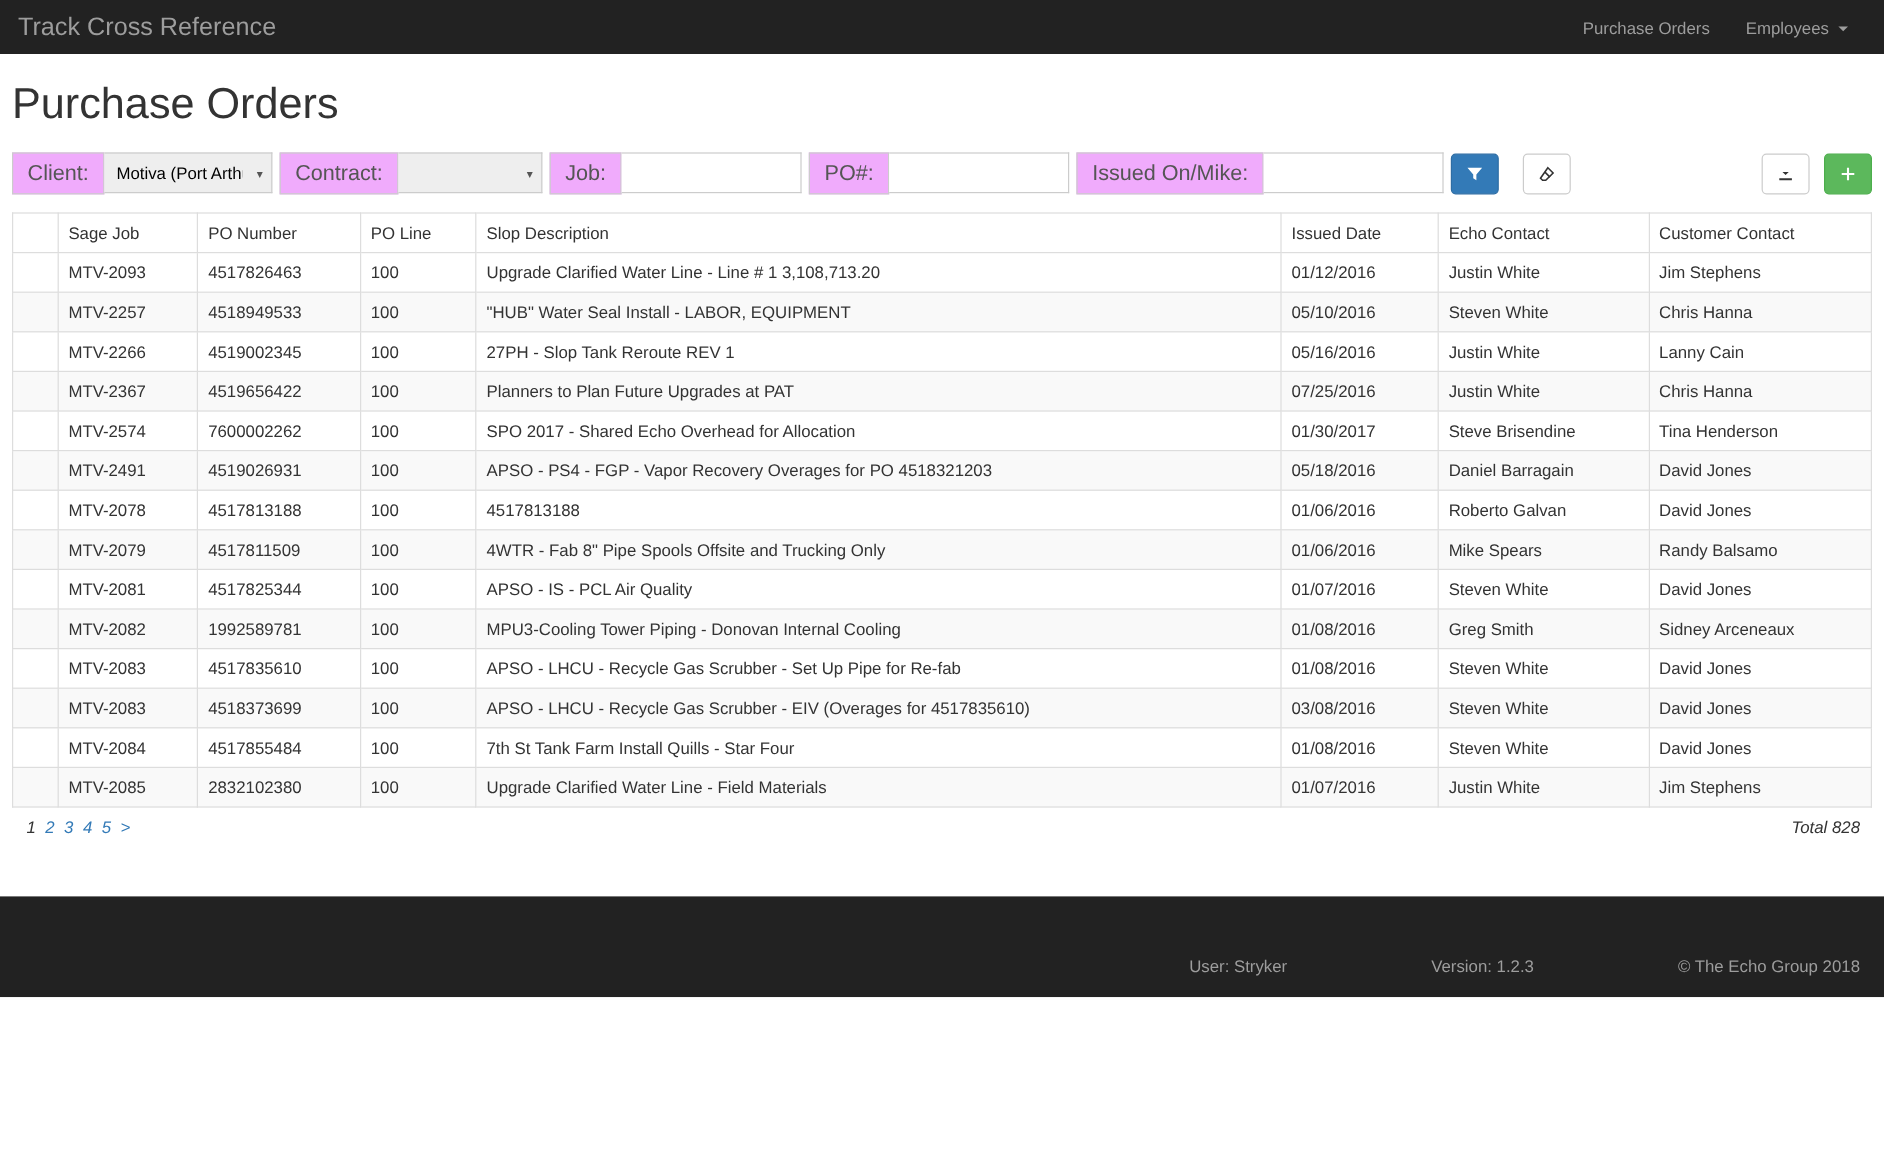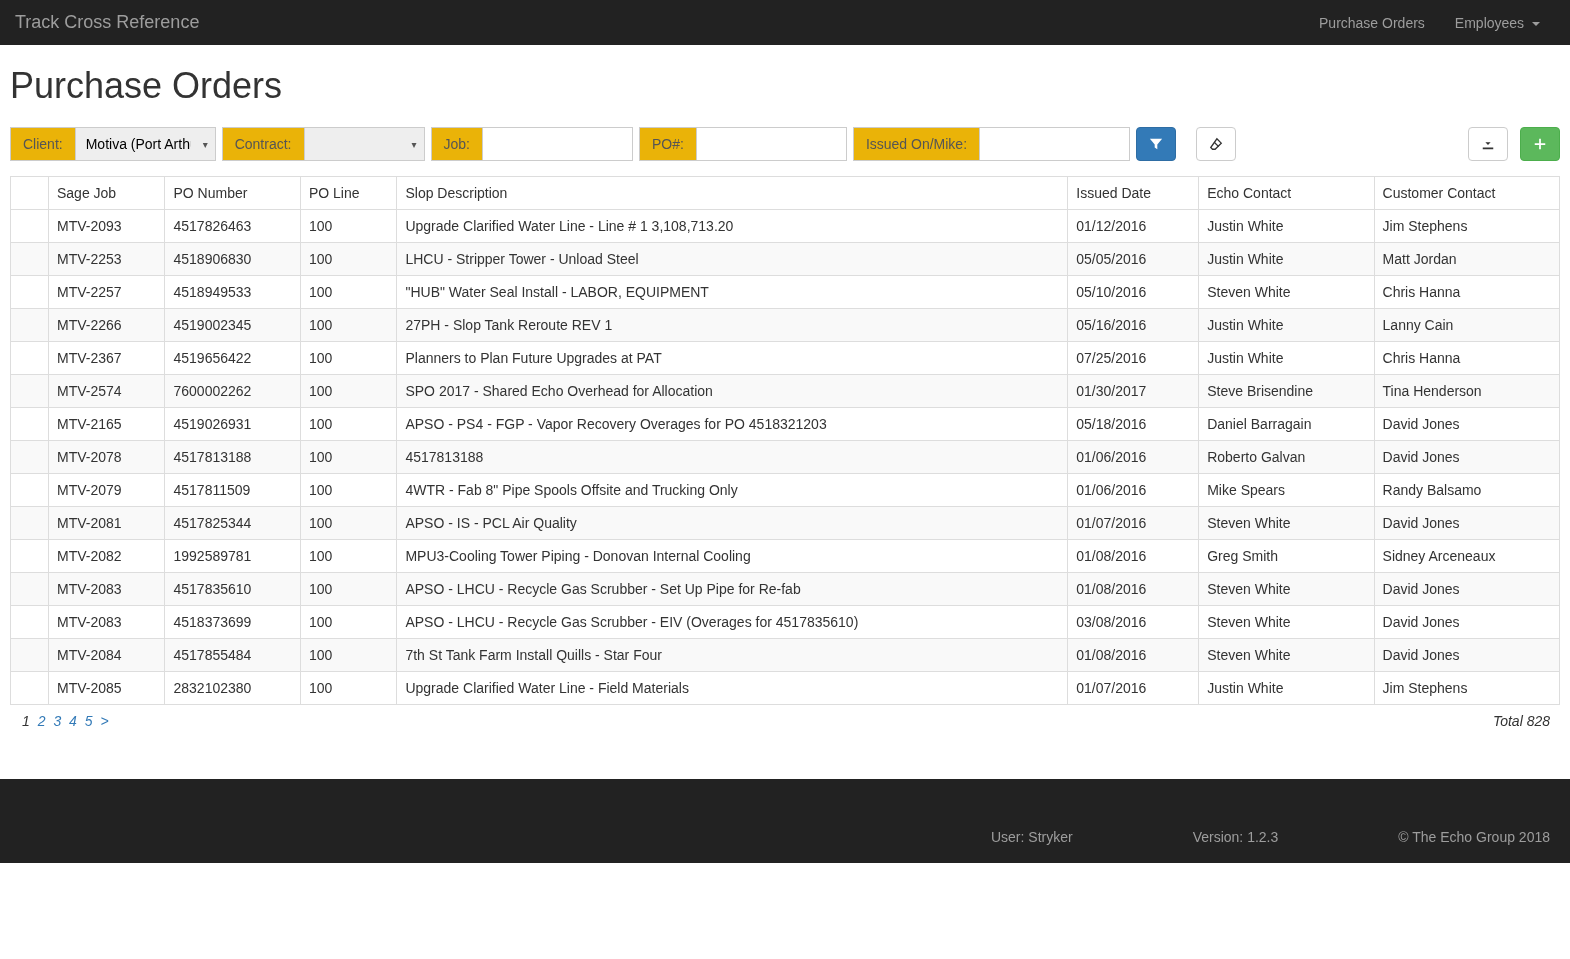--- a/index.html
+++ b/index.html
@@ -1,30 +1,30 @@
 <!DOCTYPE html>
 <html><head>
 <meta charset="utf-8">
 <style>
   * { box-sizing: border-box; margin: 0; padding: 0; }
   body { font-family: "Helvetica Neue", Helvetica, Arial, sans-serif; font-size: 14px; color: #333; background: #fff; }
   
   .navbar { background: #222; height: 45px; display: flex; align-items: center; justify-content: space-between; padding: 0 15px; }
-  .navbar-brand { color: #9d9d9d; font-size: 18px; text-decoration: none; }
+  .navbar-brand { color: #9d9d9d; font-size: 21px; text-decoration: none; }
   .navbar-nav { display: flex; list-style: none; }
   .navbar-nav li { padding: 0 15px; }
   .navbar-nav a { color: #9d9d9d; text-decoration: none; }
   .caret { display: inline-block; width: 0; height: 0; margin-left: 4px; vertical-align: middle; border-top: 4px solid; border-right: 4px solid transparent; border-left: 4px solid transparent; }
   
   .container { padding: 20px 10px 10px 10px; }
   h1 { font-size: 36px; font-weight: 500; margin-bottom: 20px; }
   
   .filter-row { display: flex; align-items: center; gap: 0; margin-bottom: 15px; }
   .input-group { display: flex; }
-  .input-group-addon { background: #eab308; border: 1px solid #ccc; padding: 6px 12px; font-size: 14px; color: #555; display: flex; align-items: center; white-space: nowrap; }
+  .input-group-addon { background: #f0abfc; border: 1px solid #ccc; padding: 6px 12px; font-size: 18px; color: #555; display: flex; align-items: center; white-space: nowrap; }
   .form-control { border: 1px solid #ccc; padding: 6px 10px; font-size: 14px; height: 34px; background: #fff; }
   select.form-control { appearance: none; background: #eee; padding-right: 24px; position: relative; }
   .select-wrap { position: relative; display: inline-block; }
   .select-wrap::after { content: "▾"; position: absolute; right: 8px; top: 50%; transform: translateY(-50%); pointer-events: none; font-size: 10px; color: #555; }
   
   .btn { display: inline-flex; align-items: center; justify-content: center; height: 34px; padding: 6px 12px; border: 1px solid #ccc; background: #fff; cursor: pointer; font-size: 14px; border-radius: 4px; }
   .btn-primary { background: #337ab7; border-color: #2e6da4; color: #fff; }
   .btn-success { background: #5cb85c; border-color: #4cae4c; color: #fff; }
   .btn-default { background: #fff; border-color: #ccc; color: #333; }
   .btn svg { width: 14px; height: 14px; }
@@ -131,30 +131,20 @@
           <td>MTV-2093</td>
           <td>4517826463</td>
           <td>100</td>
           <td>Upgrade Clarified Water Line - Line # 1 3,108,713.20</td>
           <td>01/12/2016</td>
           <td>Justin White</td>
           <td>Jim Stephens</td>
         </tr>
         <tr>
           <td class="blank-cell"></td>
-          <td>MTV-2253</td>
-          <td>4518906830</td>
-          <td>100</td>
-          <td>LHCU - Stripper Tower - Unload Steel</td>
-          <td>05/05/2016</td>
-          <td>Justin White</td>
-          <td>Matt Jordan</td>
-        </tr>
-        <tr>
-          <td class="blank-cell"></td>
           <td>MTV-2257</td>
           <td>4518949533</td>
           <td>100</td>
           <td>"HUB" Water Seal Install - LABOR, EQUIPMENT</td>
           <td>05/10/2016</td>
           <td>Steven White</td>
           <td>Chris Hanna</td>
         </tr>
         <tr>
           <td class="blank-cell"></td>
@@ -181,21 +171,21 @@
           <td>MTV-2574</td>
           <td>7600002262</td>
           <td>100</td>
           <td>SPO 2017 - Shared Echo Overhead for Allocation</td>
           <td>01/30/2017</td>
           <td>Steve Brisendine</td>
           <td>Tina Henderson</td>
         </tr>
         <tr>
           <td class="blank-cell"></td>
-          <td>MTV-2165</td>
+          <td>MTV-2491</td>
           <td>4519026931</td>
           <td>100</td>
           <td>APSO - PS4 - FGP - Vapor Recovery Overages for PO 4518321203</td>
           <td>05/18/2016</td>
           <td>Daniel Barragain</td>
           <td>David Jones</td>
         </tr>
         <tr>
           <td class="blank-cell"></td>
           <td>MTV-2078</td>

